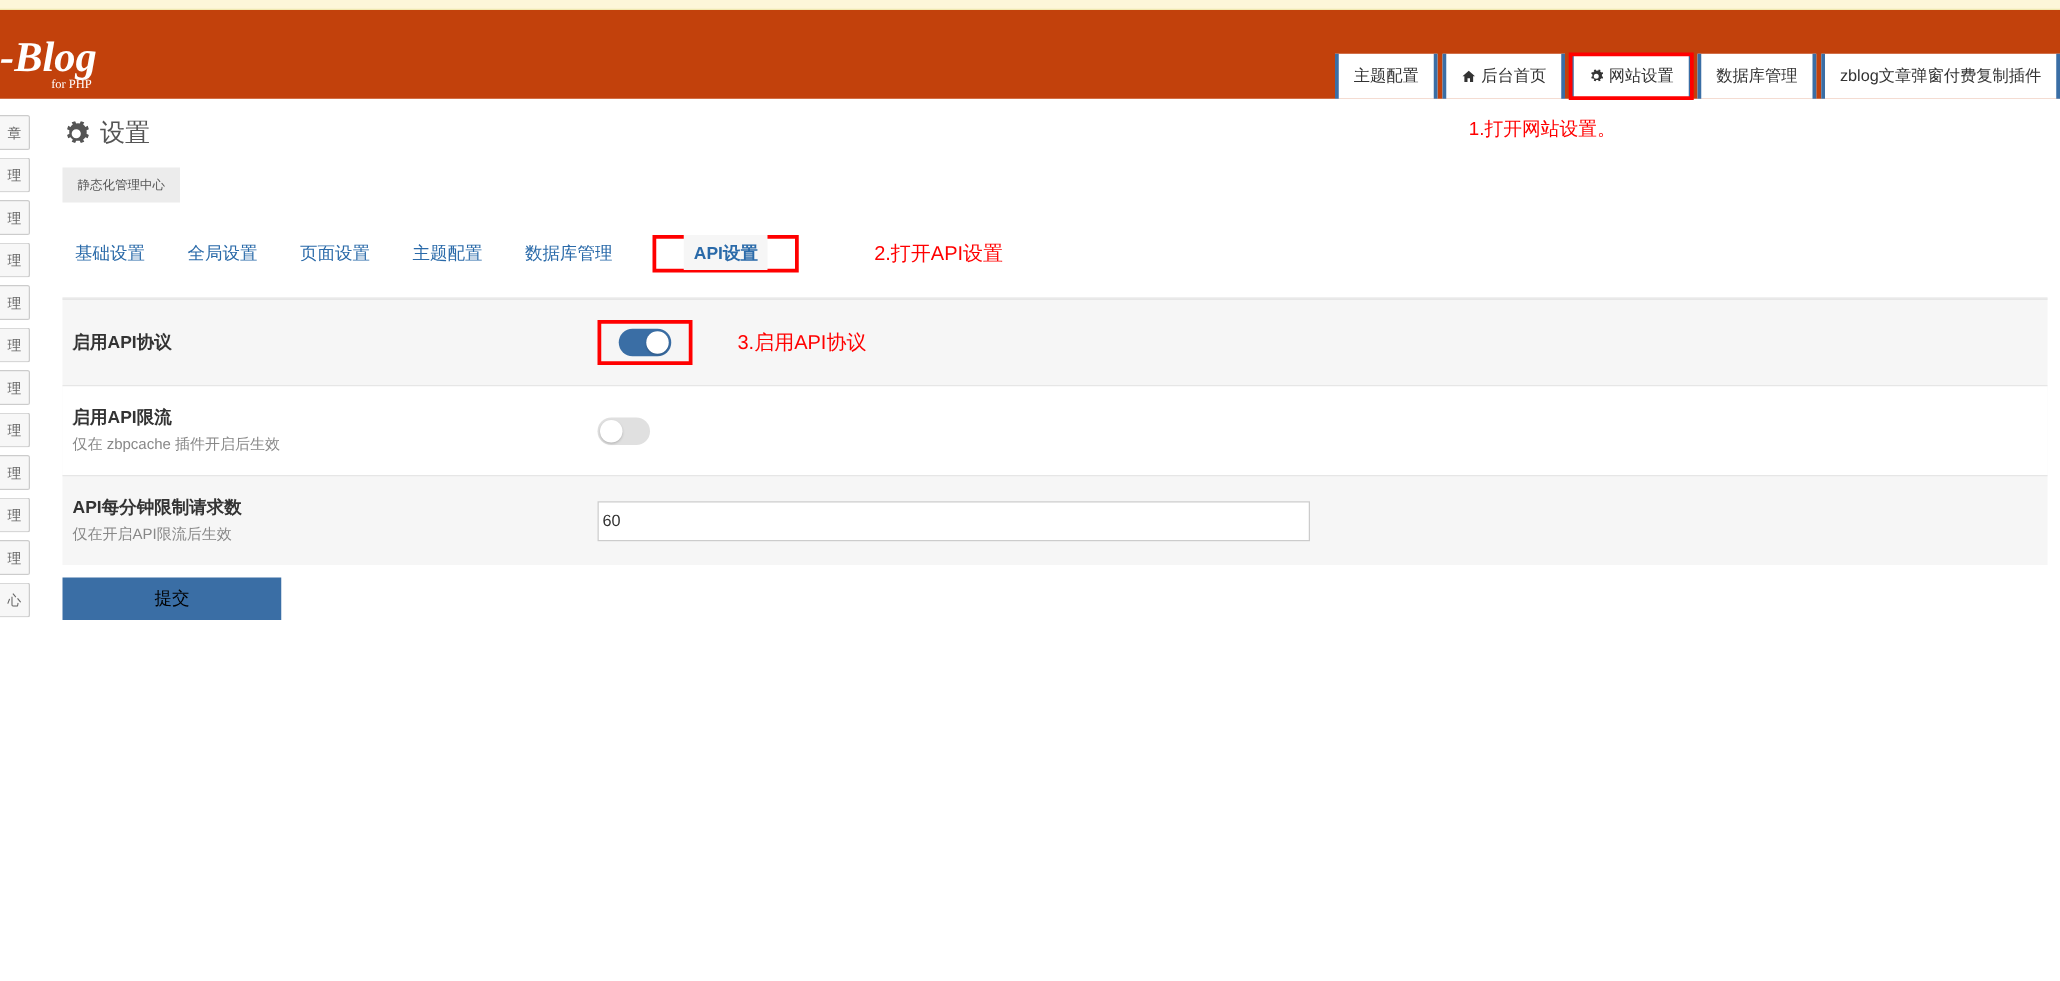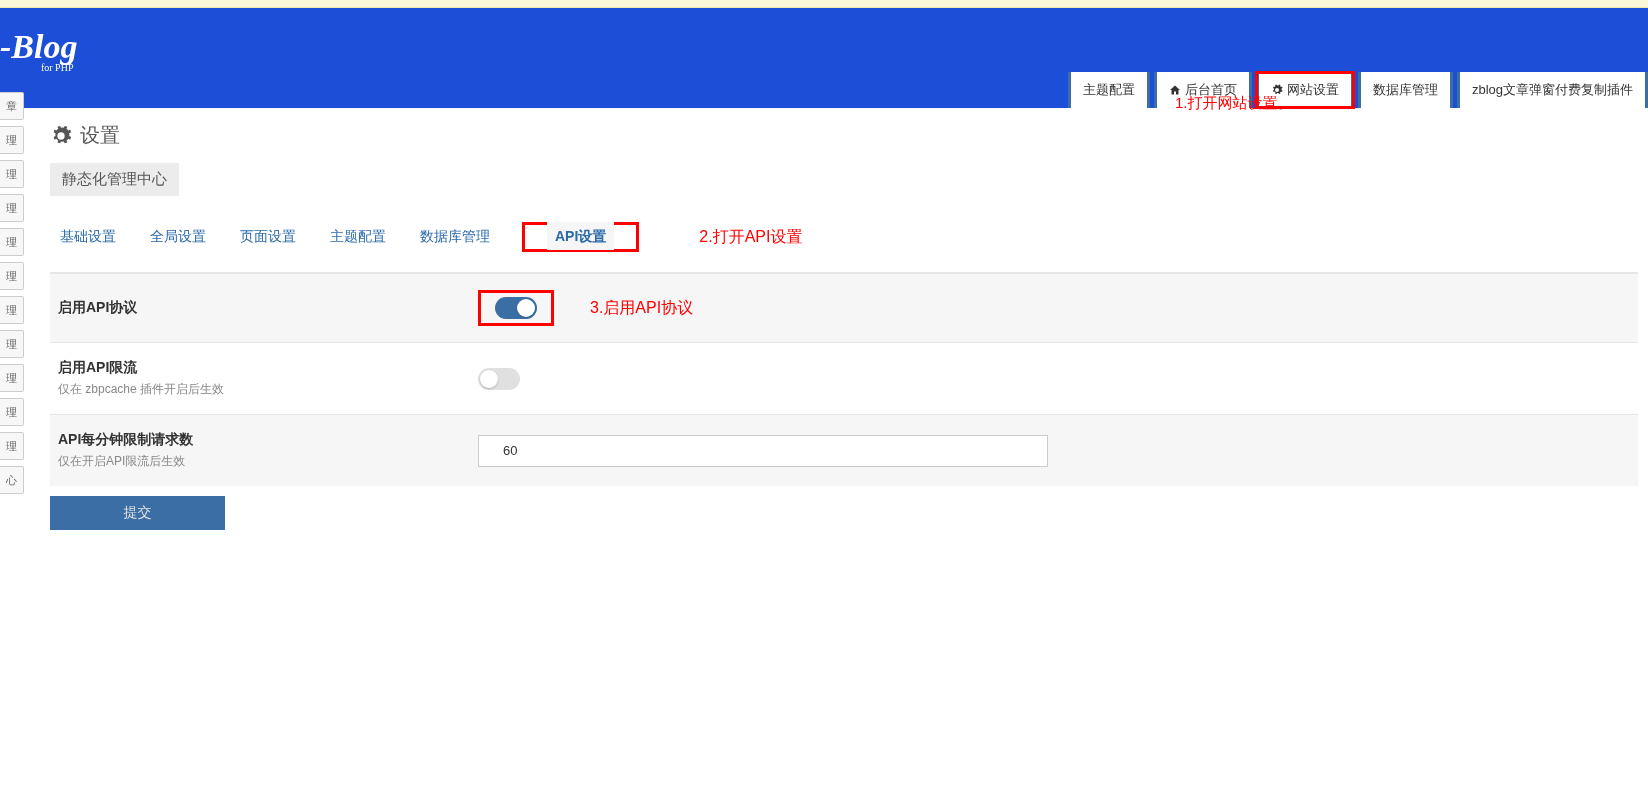--- a/index.html
+++ b/index.html
@@ -1,52 +1,52 @@
 <!DOCTYPE html>
 <html><head>
 <meta charset="utf-8">
 <style>
 * { box-sizing: border-box; margin: 0; padding: 0; }
 body { font-family: "Microsoft YaHei", Arial, sans-serif; font-size: 13px; color: #333; background: #fff; }
 .topbar-yellow { height: 8px; background: #fdf6d9; border-bottom: 1px solid #f0e8b0; }
-.header { background: #1d4ed8; height: 100px; position: relative; }
+.header { background: #c2410c; height: 71px; position: relative; }
 .logo { position: absolute; left: 0; top: 22px; color: #fff; font-family: Georgia, serif; }
 .logo-main { font-size: 34px; font-style: italic; font-weight: bold; line-height: 1; }
 .logo-sub { font-size: 10px; text-align: right; margin-top: -2px; padding-right: 4px; }
 .topnav { position: absolute; right: 0; bottom: 0; display: flex; }
 .topnav-item { background: #fff; color: #333; padding: 9px 12px; margin-left: 4px; font-size: 13px; display: flex; align-items: center; gap: 4px; cursor: pointer; border-left: 3px solid #3a6ea5; border-right: 3px solid #3a6ea5; margin-top: 27px; }
 .topnav-item.active-highlight { outline: 3px solid #ff0000; outline-offset: -2px; }
 .annotation-1 { position: absolute; color: #ff0000; font-size: 15px; top: 94px; left: 1175px; }
 .sidebar { position: absolute; left: 0; top: 92px; width: 24px; }
 .side-item { width: 24px; height: 28px; border: 1px solid #ccc; background: #f7f7f7; display: flex; align-items: center; justify-content: center; font-size: 11px; color: #666; margin-bottom: 6px; border-left: none; border-radius: 0 2px 2px 0; }
 .side-item.first { border-top-left-radius: 0; }
 .main { margin-left: 50px; margin-right: 10px; padding-top: 14px; }
 .page-title { display: flex; align-items: center; gap: 8px; font-size: 20px; font-weight: normal; color: #555; margin-bottom: 14px; }
 .gear-icon-lg { width: 22px; height: 22px; }
-.btn-gray { display: inline-block; background: #ececec; color: #555; padding: 7px 12px; font-size: 15px; border: none; cursor: pointer; margin-bottom: 18px; }
+.btn-gray { display: inline-block; background: #ececec; color: #555; padding: 7px 12px; font-size: 10px; border: none; cursor: pointer; margin-bottom: 18px; }
 .tabs { display: flex; align-items: center; gap: 30px; padding: 8px 0 0 8px; border-bottom: 0; position: relative; }
 .tab { color: #2a6aa9; font-size: 14px; padding: 6px 2px; cursor: pointer; }
 .tab.active { font-weight: bold; background: #f6f6f6; padding: 6px 8px; }
 .tab-highlight-box { border: 3px solid #ff0000; padding: 3px 6px; }
 .annotation-red { color: #ff0000; font-size: 16px; margin-left: 30px; }
 .form-row { border-top: 1px solid #e6e6e6; display: flex; align-items: center; padding: 16px 8px; }
 .form-row:first-of-type { border-top: 1px solid #e6e6e6; }
 .form-label-col { width: 420px; }
 .form-label { font-weight: bold; color: #333; font-size: 14px; }
 .form-hint { color: #888; font-size: 12px; margin-top: 4px; }
 .form-ctrl-col { display: flex; align-items: center; gap: 26px; }
 .toggle { width: 42px; height: 22px; border-radius: 11px; position: relative; cursor: pointer; }
 .toggle.on { background: #3a6ea5; }
 .toggle.off { background: #e0e0e0; }
 .toggle .knob { width: 18px; height: 18px; background: #fff; border-radius: 50%; position: absolute; top: 2px; box-shadow: 0 1px 2px rgba(0,0,0,0.2); }
 .toggle.on .knob { right: 2px; }
 .toggle.off .knob { left: 2px; }
 .toggle-highlight { border: 3px solid #ff0000; padding: 4px 14px; }
-.input-text { width: 570px; height: 32px; border: 1px solid #ccc; padding: 0 24px; font-size: 13px; color: #333; }
-.btn-submit { background: #3a6ea5; color: #e5e5e5; border: none; width: 175px; height: 34px; font-size: 14px; cursor: pointer; margin-top: 10px; margin-left: 0; }
+.input-text { width: 570px; height: 32px; border: 1px solid #ccc; padding: 0 3px; font-size: 13px; color: #333; }
+.btn-submit { background: #3a6ea5; color: #000000; border: none; width: 175px; height: 34px; font-size: 14px; cursor: pointer; margin-top: 10px; margin-left: 0; }
 .icon-home { width: 12px; height: 12px; }
 .icon-gear-sm { width: 12px; height: 12px; }
 .form-table-wrap { background: #f6f6f6; border-top: 1px solid #e6e6e6; margin-top: 20px; }
 </style>
 </head>
 <body>
 
 <div class="topbar-yellow"></div>
 
 <div class="header">

